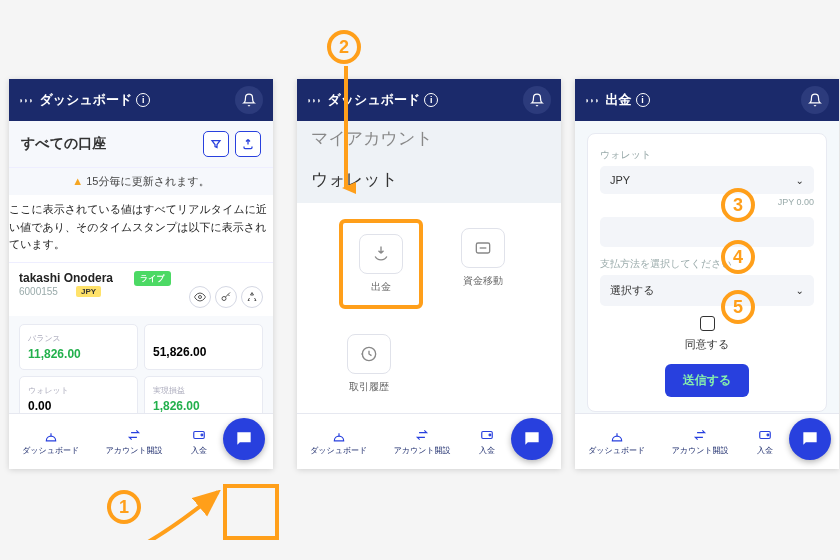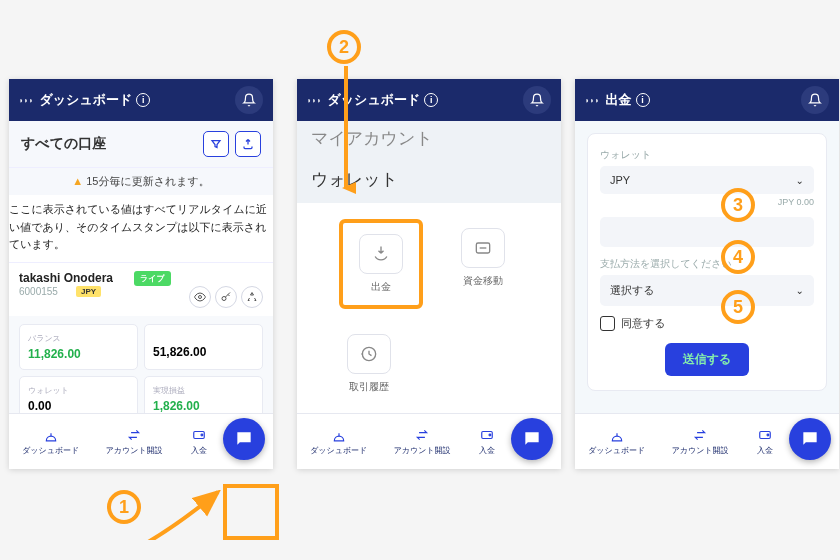--- a/index.html
+++ b/index.html
@@ -100,21 +100,21 @@
   .hl-tile{border:4px solid #ff9f1a;border-radius:6px;padding:2px;}
   .p3-card{background:#fff;margin:12px;border:1px solid #e8eaf2;border-radius:8px;padding:14px 12px;}
   .p3-title{display:flex;align-items:center;justify-content:space-between;font-size:13px;font-weight:600;color:#333;margin-bottom:14px;}
   .lock{color:#aab;font-size:12px;}
   .flab{font-size:10px;color:#9aa;margin-bottom:4px;}
   .fsel{width:100%;background:#f3f5f9;border:none;border-radius:5px;padding:8px 10px;font-size:11px;color:#333;position:relative;display:flex;align-items:center;justify-content:space-between;}
   .chev{font-size:10px;color:#333;}
   .finput-ph{width:100%;background:#f3f5f9;border:none;border-radius:5px;padding:8px 10px;height:30px;}
   .fright{text-align:right;font-size:9px;color:#9aa;margin-top:3px;}
   .fgroup{margin-bottom:10px;position:relative;}
-  .check-row{display:flex;align-items:center;gap:6px;font-size:11px;color:#333;margin-top:8px;}
+  .check-row{display:flex;align-items:center;gap:6px;font-size:11px;color:#333;margin-top:8px;flex-direction:column;}
   .checkbox{width:15px;height:15px;border:1.5px solid #333;border-radius:3px;}
   .submit{display:block;margin:12px auto 0;background:#2840de;color:#86efac;border:none;border-radius:6px;padding:8px 18px;font-size:12px;font-weight:600;}
   .hl-box1{position:absolute;border:4px solid #ff9f1a;pointer-events:none;}
   .callout{position:absolute;width:34px;height:34px;border:4px solid #ff9f1a;border-radius:50%;background:transparent;display:flex;align-items:center;justify-content:center;font-size:18px;font-weight:800;color:#ff9f1a;pointer-events:none;}
   svg{display:block;}
 </style>
 </head>
 <body>
 
 <div class="phone phone1">

